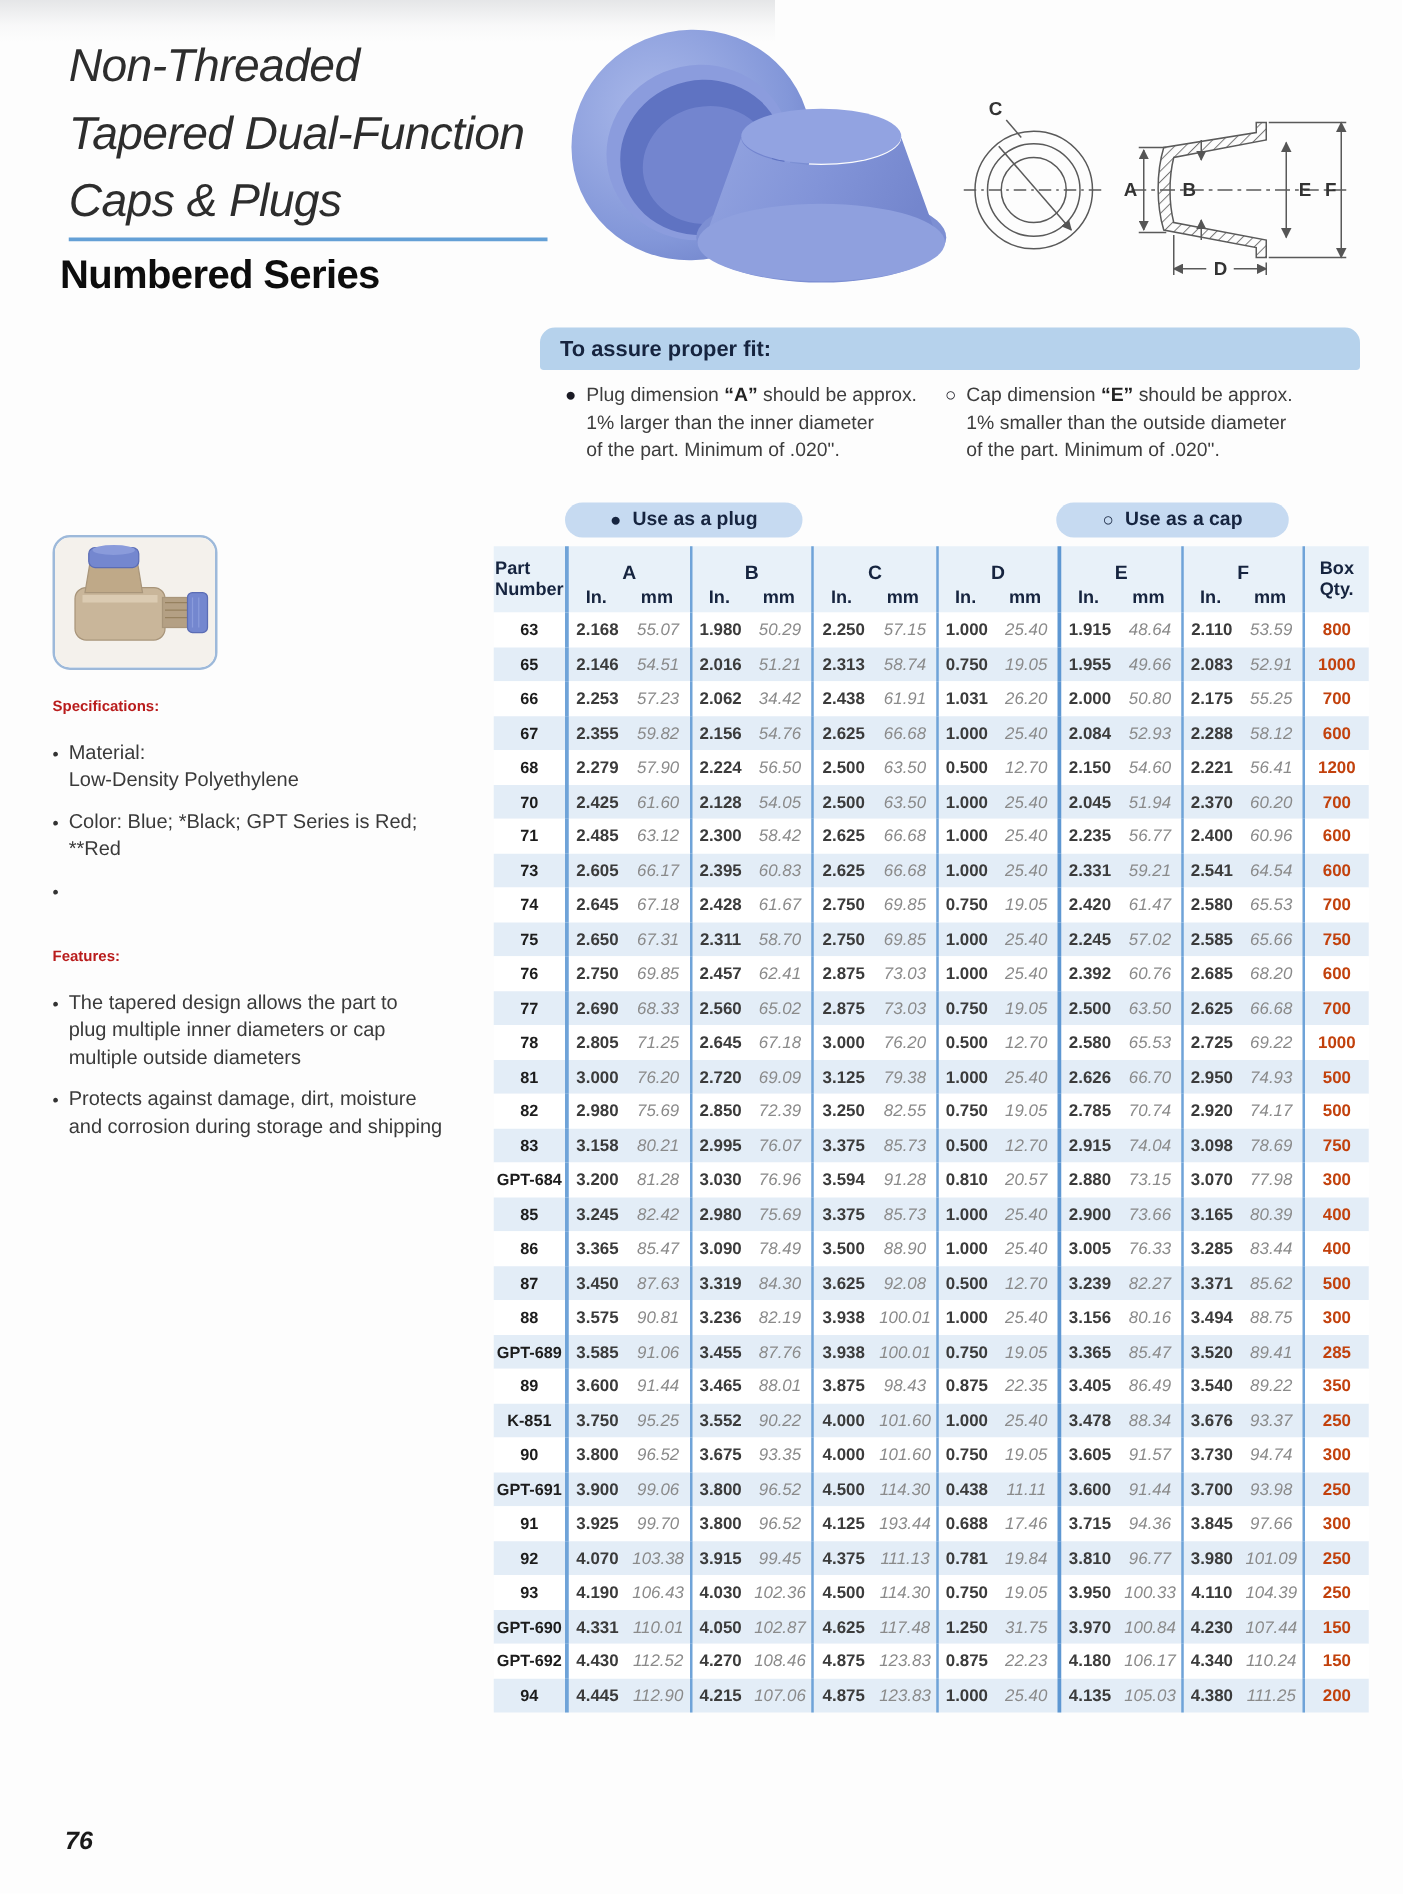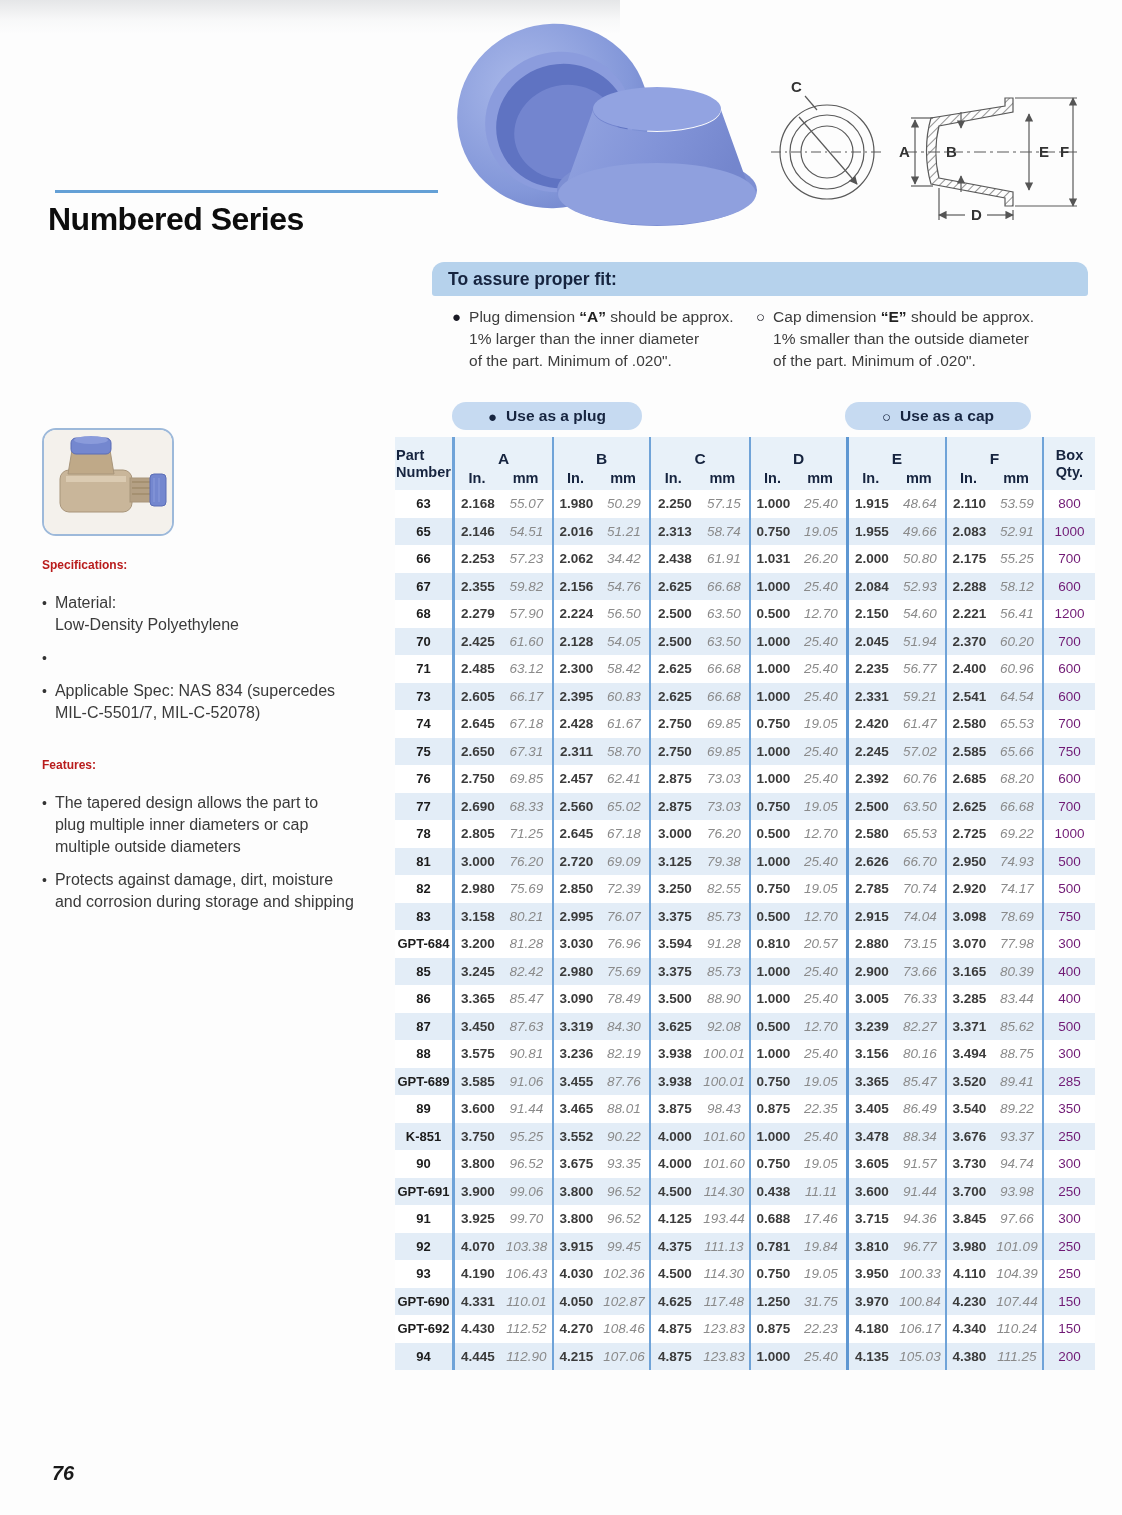--- a/index.html
+++ b/index.html
@@ -81,30 +81,35 @@
   .hgroup.gsep { border-right:3px solid #5e97d2; }
   .h-letter { text-align:center; font-size:15.5px; font-weight:700; color:var(--navy); }
   .h-sub { display:flex; justify-content:space-around; font-size:14.5px; font-weight:700; color:var(--navy); margin-top:2px; }
   .trow { height:27.5px; background:#fff; }
   .trow.alt { background:var(--tint); }
   .c { display:flex; align-items:center; justify-content:center; font-size:13.5px; }
   .c.part { font-weight:700; color:#1c1c1c; font-size:13px; border-right:3px solid var(--line); }
   .c.in  { font-weight:700; color:#3b3b3b; }
   .c.mm  { font-style:italic; color:#8a8a8a; border-right:2px solid var(--line); }
   .c.mm.groupsep { border-right:3px solid #5e97d2; }
-  .c.qty { color:#701a75; }
+  .c.qty { color:#c2410c;font-weight:bold; }
 
   .page-number { position:absolute; left:52px; top:1462px; font-size:20px; font-weight:700; font-style:italic; color:#1a1a1a; }
 </style>
 </head>
 <body>
 
 <div class="page">
   <div class="scan-top"></div>
 
+  <div class="title-block">
+    <div class="title-line">Non-Threaded</div>
+    <div class="title-line">Tapered Dual-Function</div>
+    <div class="title-line">Caps &amp; Plugs</div>
+  </div>
   <div class="title-rule"></div>
   <div class="series-title">Numbered Series</div>
 
   <svg class="caps-photo" width="320" height="245" viewBox="0 0 320 245">
     <defs>
       <radialGradient id="cg1" cx="38%" cy="32%" r="80%">
         <stop offset="0%" stop-color="#aab9ea"></stop>
           <stop offset="70%" stop-color="#8397d9"></stop>
           <stop offset="100%" stop-color="#6d80c8"></stop>
       </radialGradient>
@@ -210,25 +215,25 @@
 
   <div class="side-heading spec-heading">Specifications:</div>
   <div class="bullet-list spec-list">
     <div class="bullet-item">
       <span class="bullet-dot">•</span>
       <span class="bullet-text">Material:
 Low-Density Polyethylene</span>
     </div>
     <div class="bullet-item">
       <span class="bullet-dot">•</span>
+      <span class="bullet-text">Color: Blue; *Black; GPT Series is Red;
+**Red</span>
     </div>
     <div class="bullet-item">
       <span class="bullet-dot">•</span>
-      <span class="bullet-text">Applicable Spec: NAS 834 (supercedes
-MIL-C-5501/7, MIL-C-52078)</span>
     </div>
   </div>
 
   <div class="side-heading feat-heading">Features:</div>
   <div class="bullet-list feat-list">
     <div class="bullet-item">
       <span class="bullet-dot">•</span>
       <span class="bullet-text">The tapered design allows the part to
 plug multiple inner diameters or cap
 multiple outside diameters</span>

